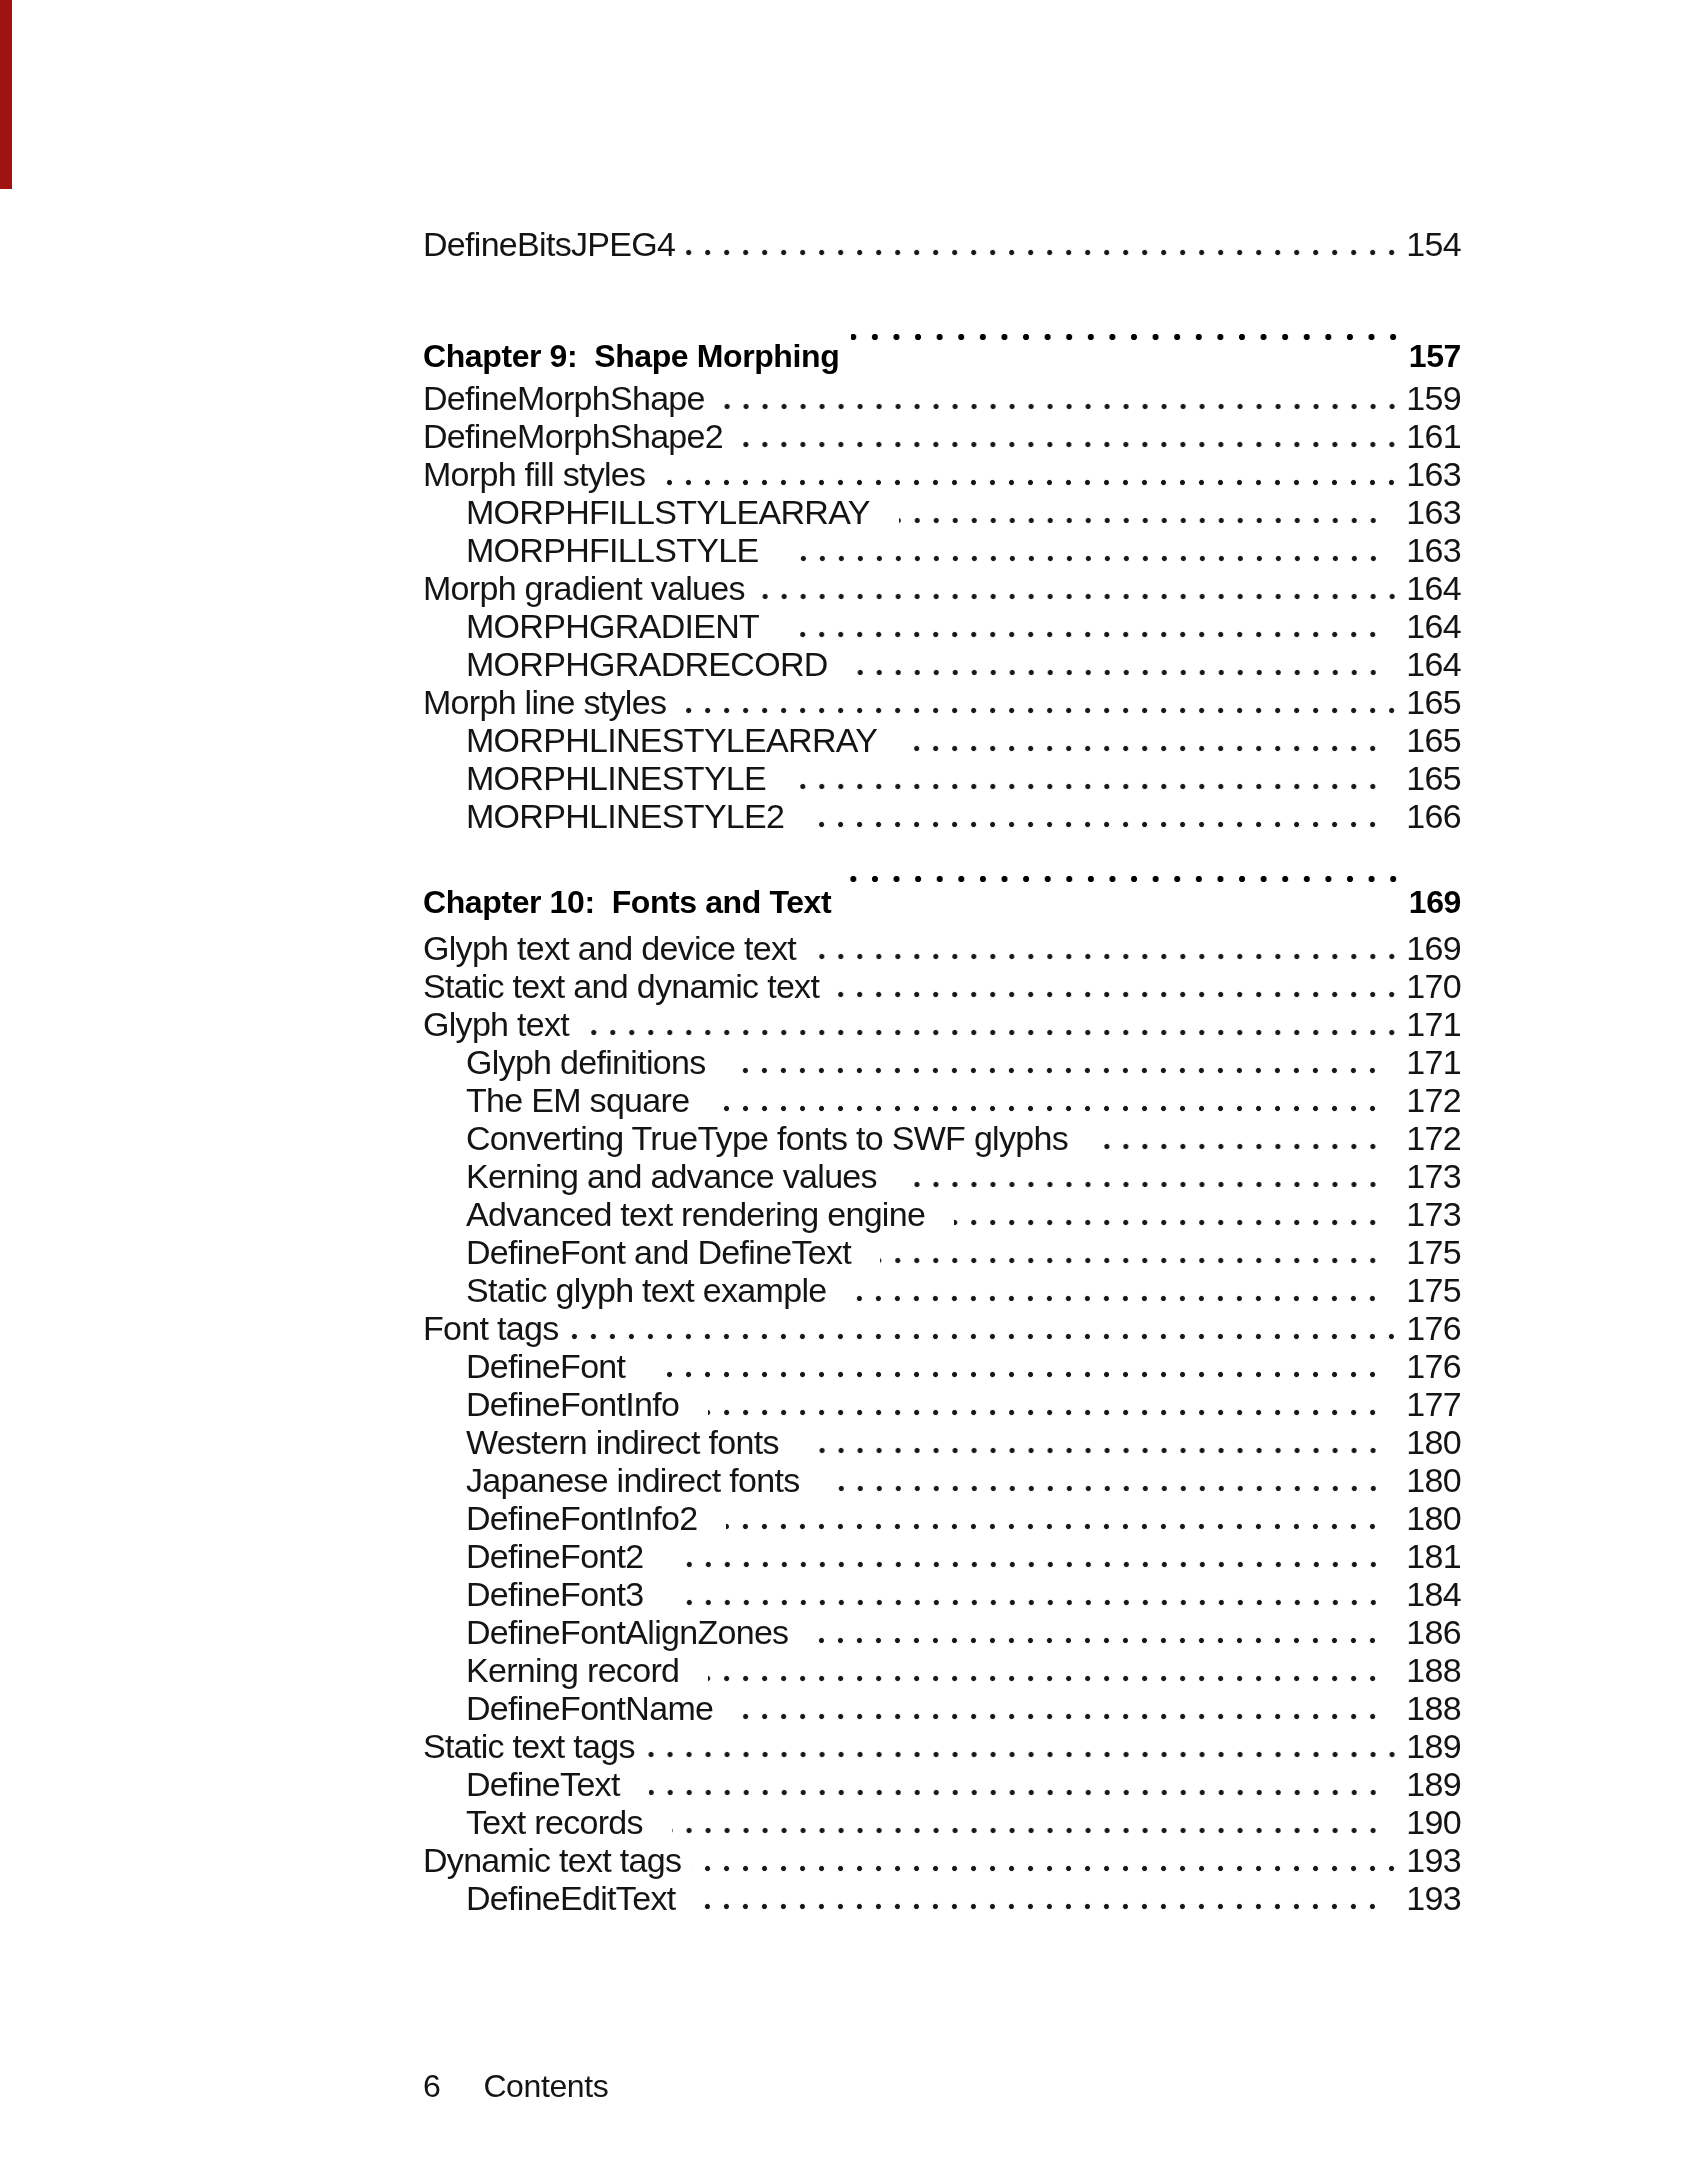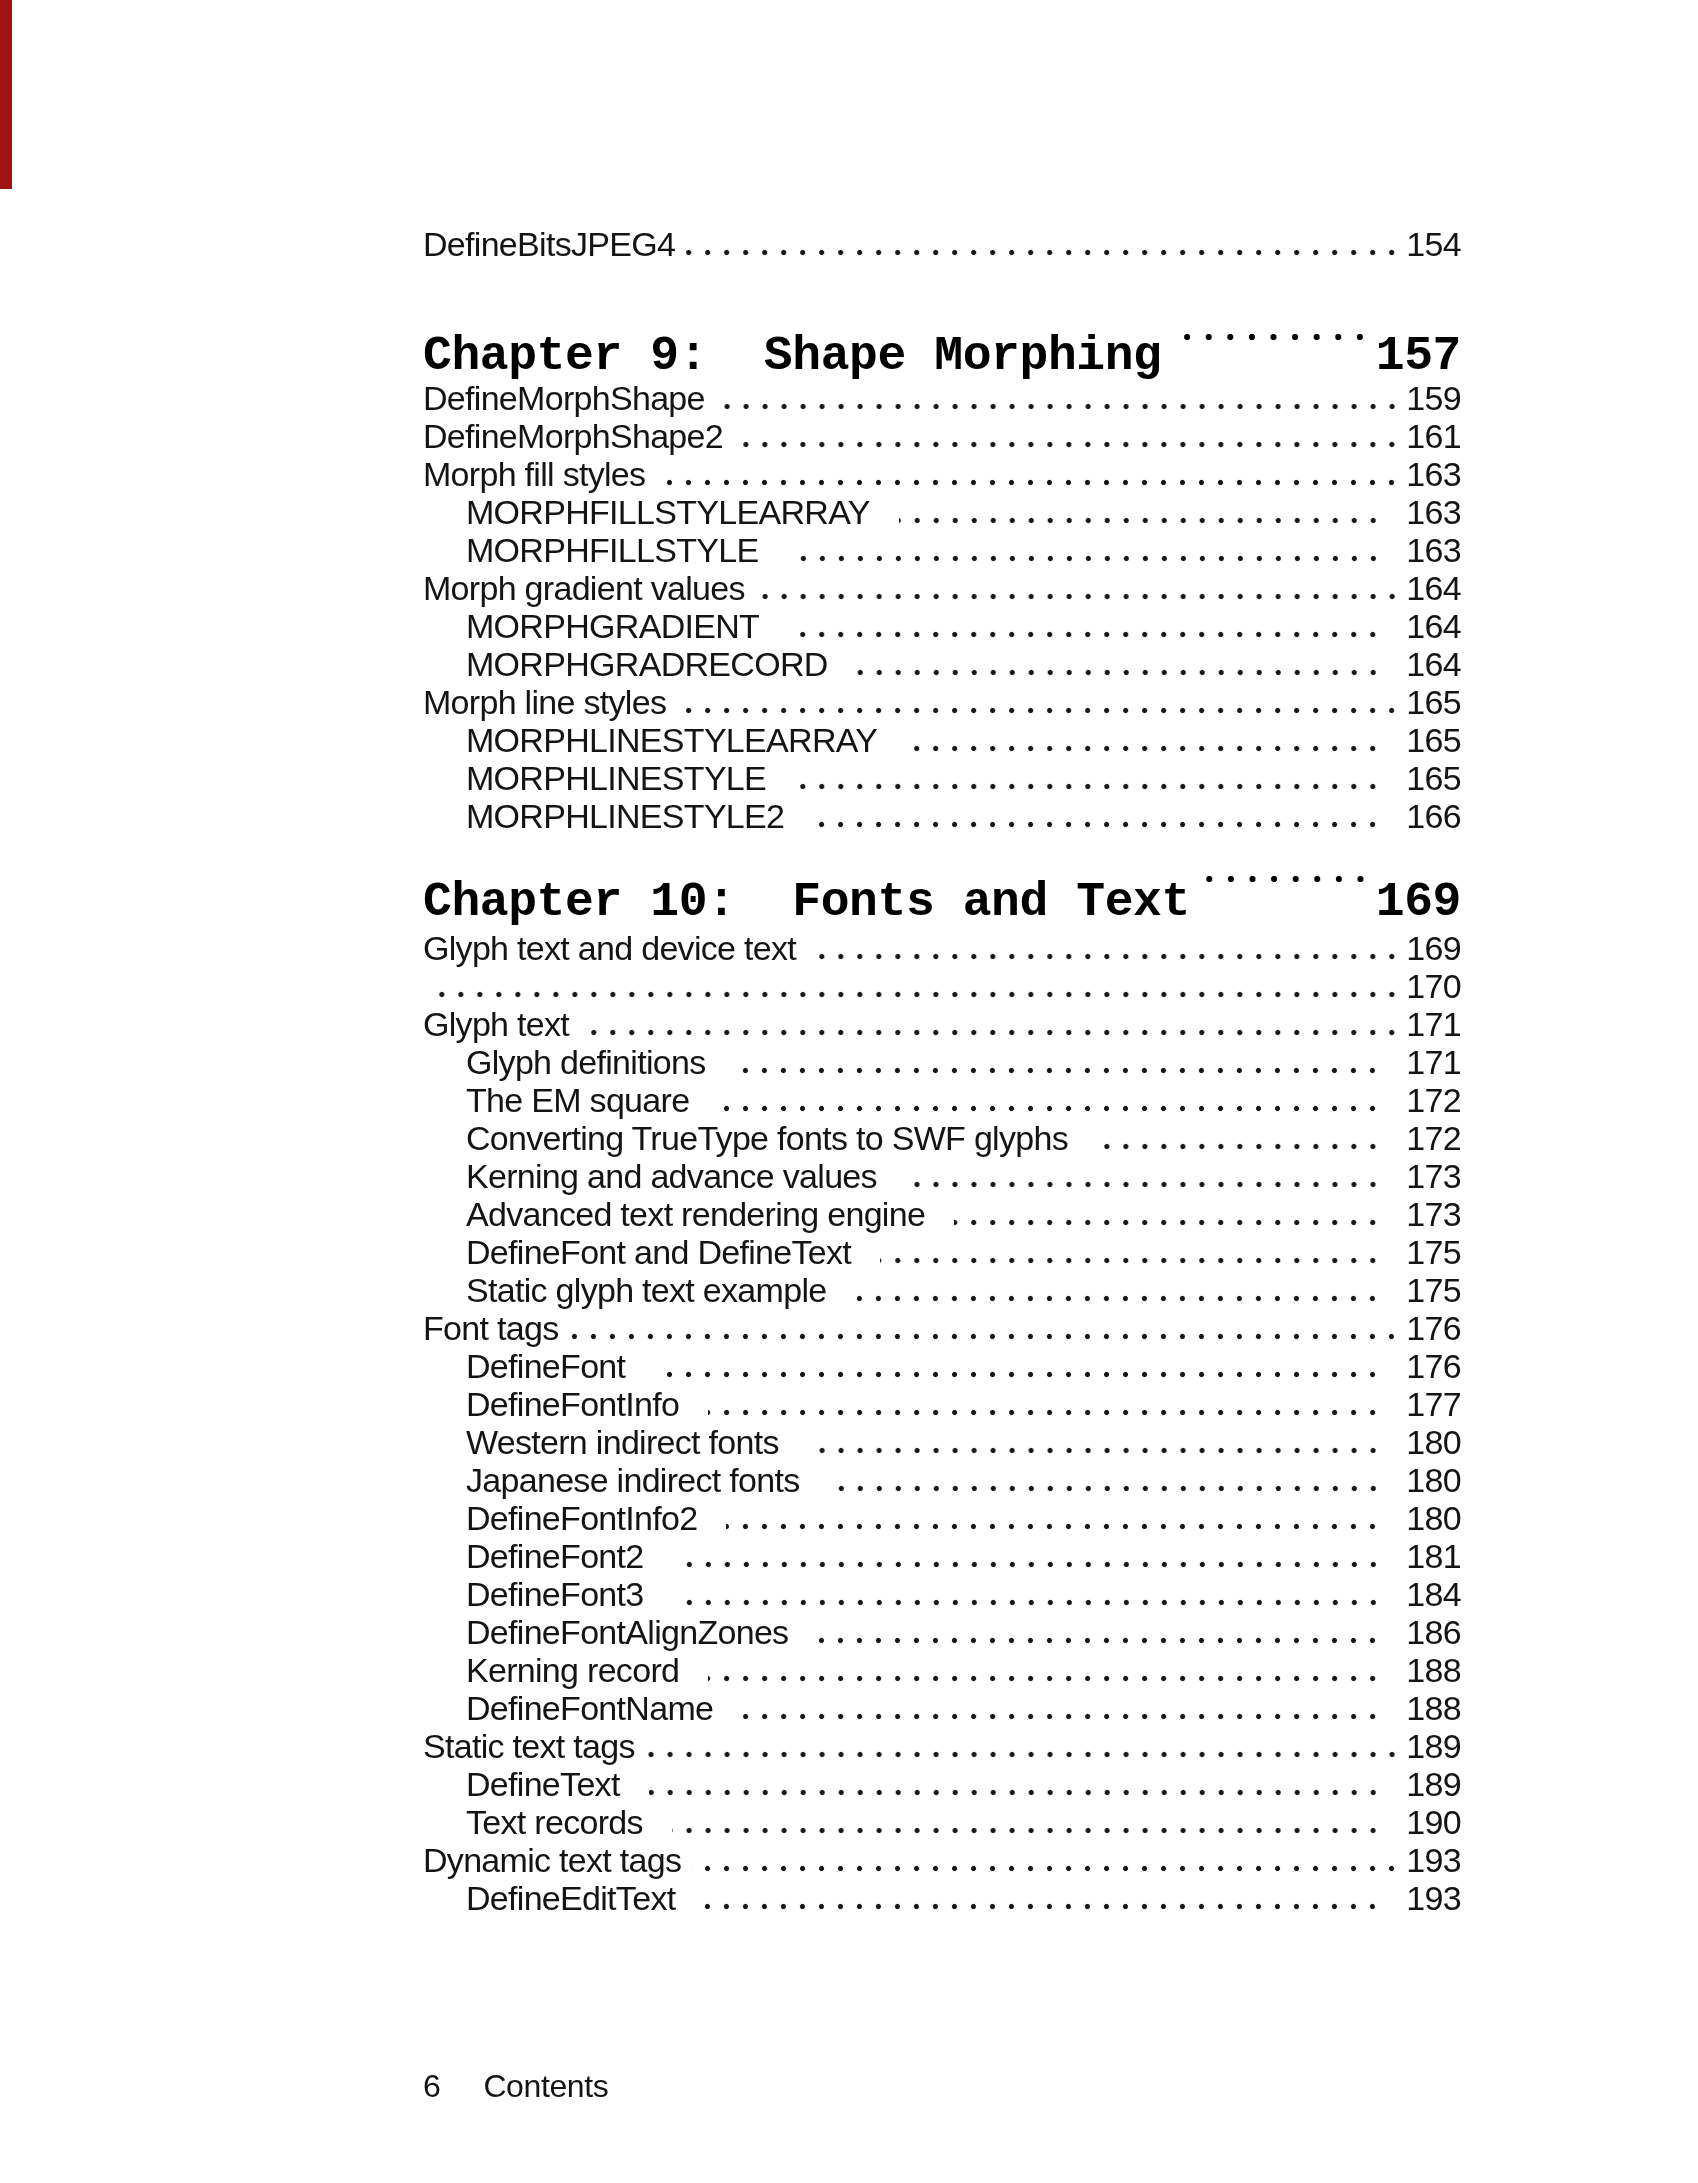--- a/index.html
+++ b/index.html
@@ -24,22 +24,22 @@
   .row .label{flex:0 0 auto;}
   .leader{
     flex:1 1 auto;align-self:baseline;height:6.6px;
     margin:0 5px 0 10px;
     background-image:radial-gradient(circle, #161616 2.2px, transparent 2.8px);
     background-size:19px 6.6px;background-repeat:repeat-x;background-position:right bottom;
   }
   .num{flex:0 0 auto;text-align:right;}
   .heading-row{
     display:flex;align-items:center;
-    font-weight:bold;font-size:48px;letter-spacing:-0.4px;color:#000;
-    line-height:46px;white-space:pre;font-family:Liberation Mono, monospace;
+    font-weight:bold;font-size:32px;letter-spacing:-0.4px;color:#000;
+    line-height:46px;white-space:pre;
   }
   #sec-1 .heading-row{line-height:54px;}
   .heading-row .leader{
     height:7.5px;margin:0 5px 0 11.6px;
     background-image:radial-gradient(circle, #000 2.7px, transparent 3.3px);
     background-size:21.6px 7.5px;background-repeat:repeat-x;background-position:right bottom;
   }
   .footer{
     position:absolute;left:0;top:2055px;
     display:flex;align-items:baseline;gap:43px;
@@ -70,21 +70,21 @@
         <div class="row indent"><span class="label">MORPHGRADRECORD</span><span class="leader"></span><span class="num">164</span></div>
         <div class="row"><span class="label">Morph line styles</span><span class="leader"></span><span class="num">165</span></div>
         <div class="row indent"><span class="label">MORPHLINESTYLEARRAY</span><span class="leader"></span><span class="num">165</span></div>
         <div class="row indent"><span class="label">MORPHLINESTYLE</span><span class="leader"></span><span class="num">165</span></div>
         <div class="row indent"><span class="label">MORPHLINESTYLE2</span><span class="leader"></span><span class="num">166</span></div>
       </div>
 
     <div class="block" id="sec-1">
         <div class="heading-row"><span class="label">Chapter 10:  Fonts and Text</span><span class="leader"></span><span class="num">169</span></div>
         <div class="row"><span class="label">Glyph text and device text</span><span class="leader"></span><span class="num">169</span></div>
-        <div class="row"><span class="leader"></span><span class="num">170</span></div>
+        <div class="row"><span class="label">Static text and dynamic text</span><span class="leader"></span><span class="num">170</span></div>
         <div class="row"><span class="label">Glyph text</span><span class="leader"></span><span class="num">171</span></div>
         <div class="row indent"><span class="label">Glyph definitions</span><span class="leader"></span><span class="num">171</span></div>
         <div class="row indent"><span class="label">The EM square</span><span class="leader"></span><span class="num">172</span></div>
         <div class="row indent"><span class="label">Converting TrueType fonts to SWF glyphs</span><span class="leader"></span><span class="num">172</span></div>
         <div class="row indent"><span class="label">Kerning and advance values</span><span class="leader"></span><span class="num">173</span></div>
         <div class="row indent"><span class="label">Advanced text rendering engine</span><span class="leader"></span><span class="num">173</span></div>
         <div class="row indent"><span class="label">DefineFont and DefineText</span><span class="leader"></span><span class="num">175</span></div>
         <div class="row indent"><span class="label">Static glyph text example</span><span class="leader"></span><span class="num">175</span></div>
         <div class="row"><span class="label">Font tags</span><span class="leader"></span><span class="num">176</span></div>
         <div class="row indent"><span class="label">DefineFont</span><span class="leader"></span><span class="num">176</span></div>

